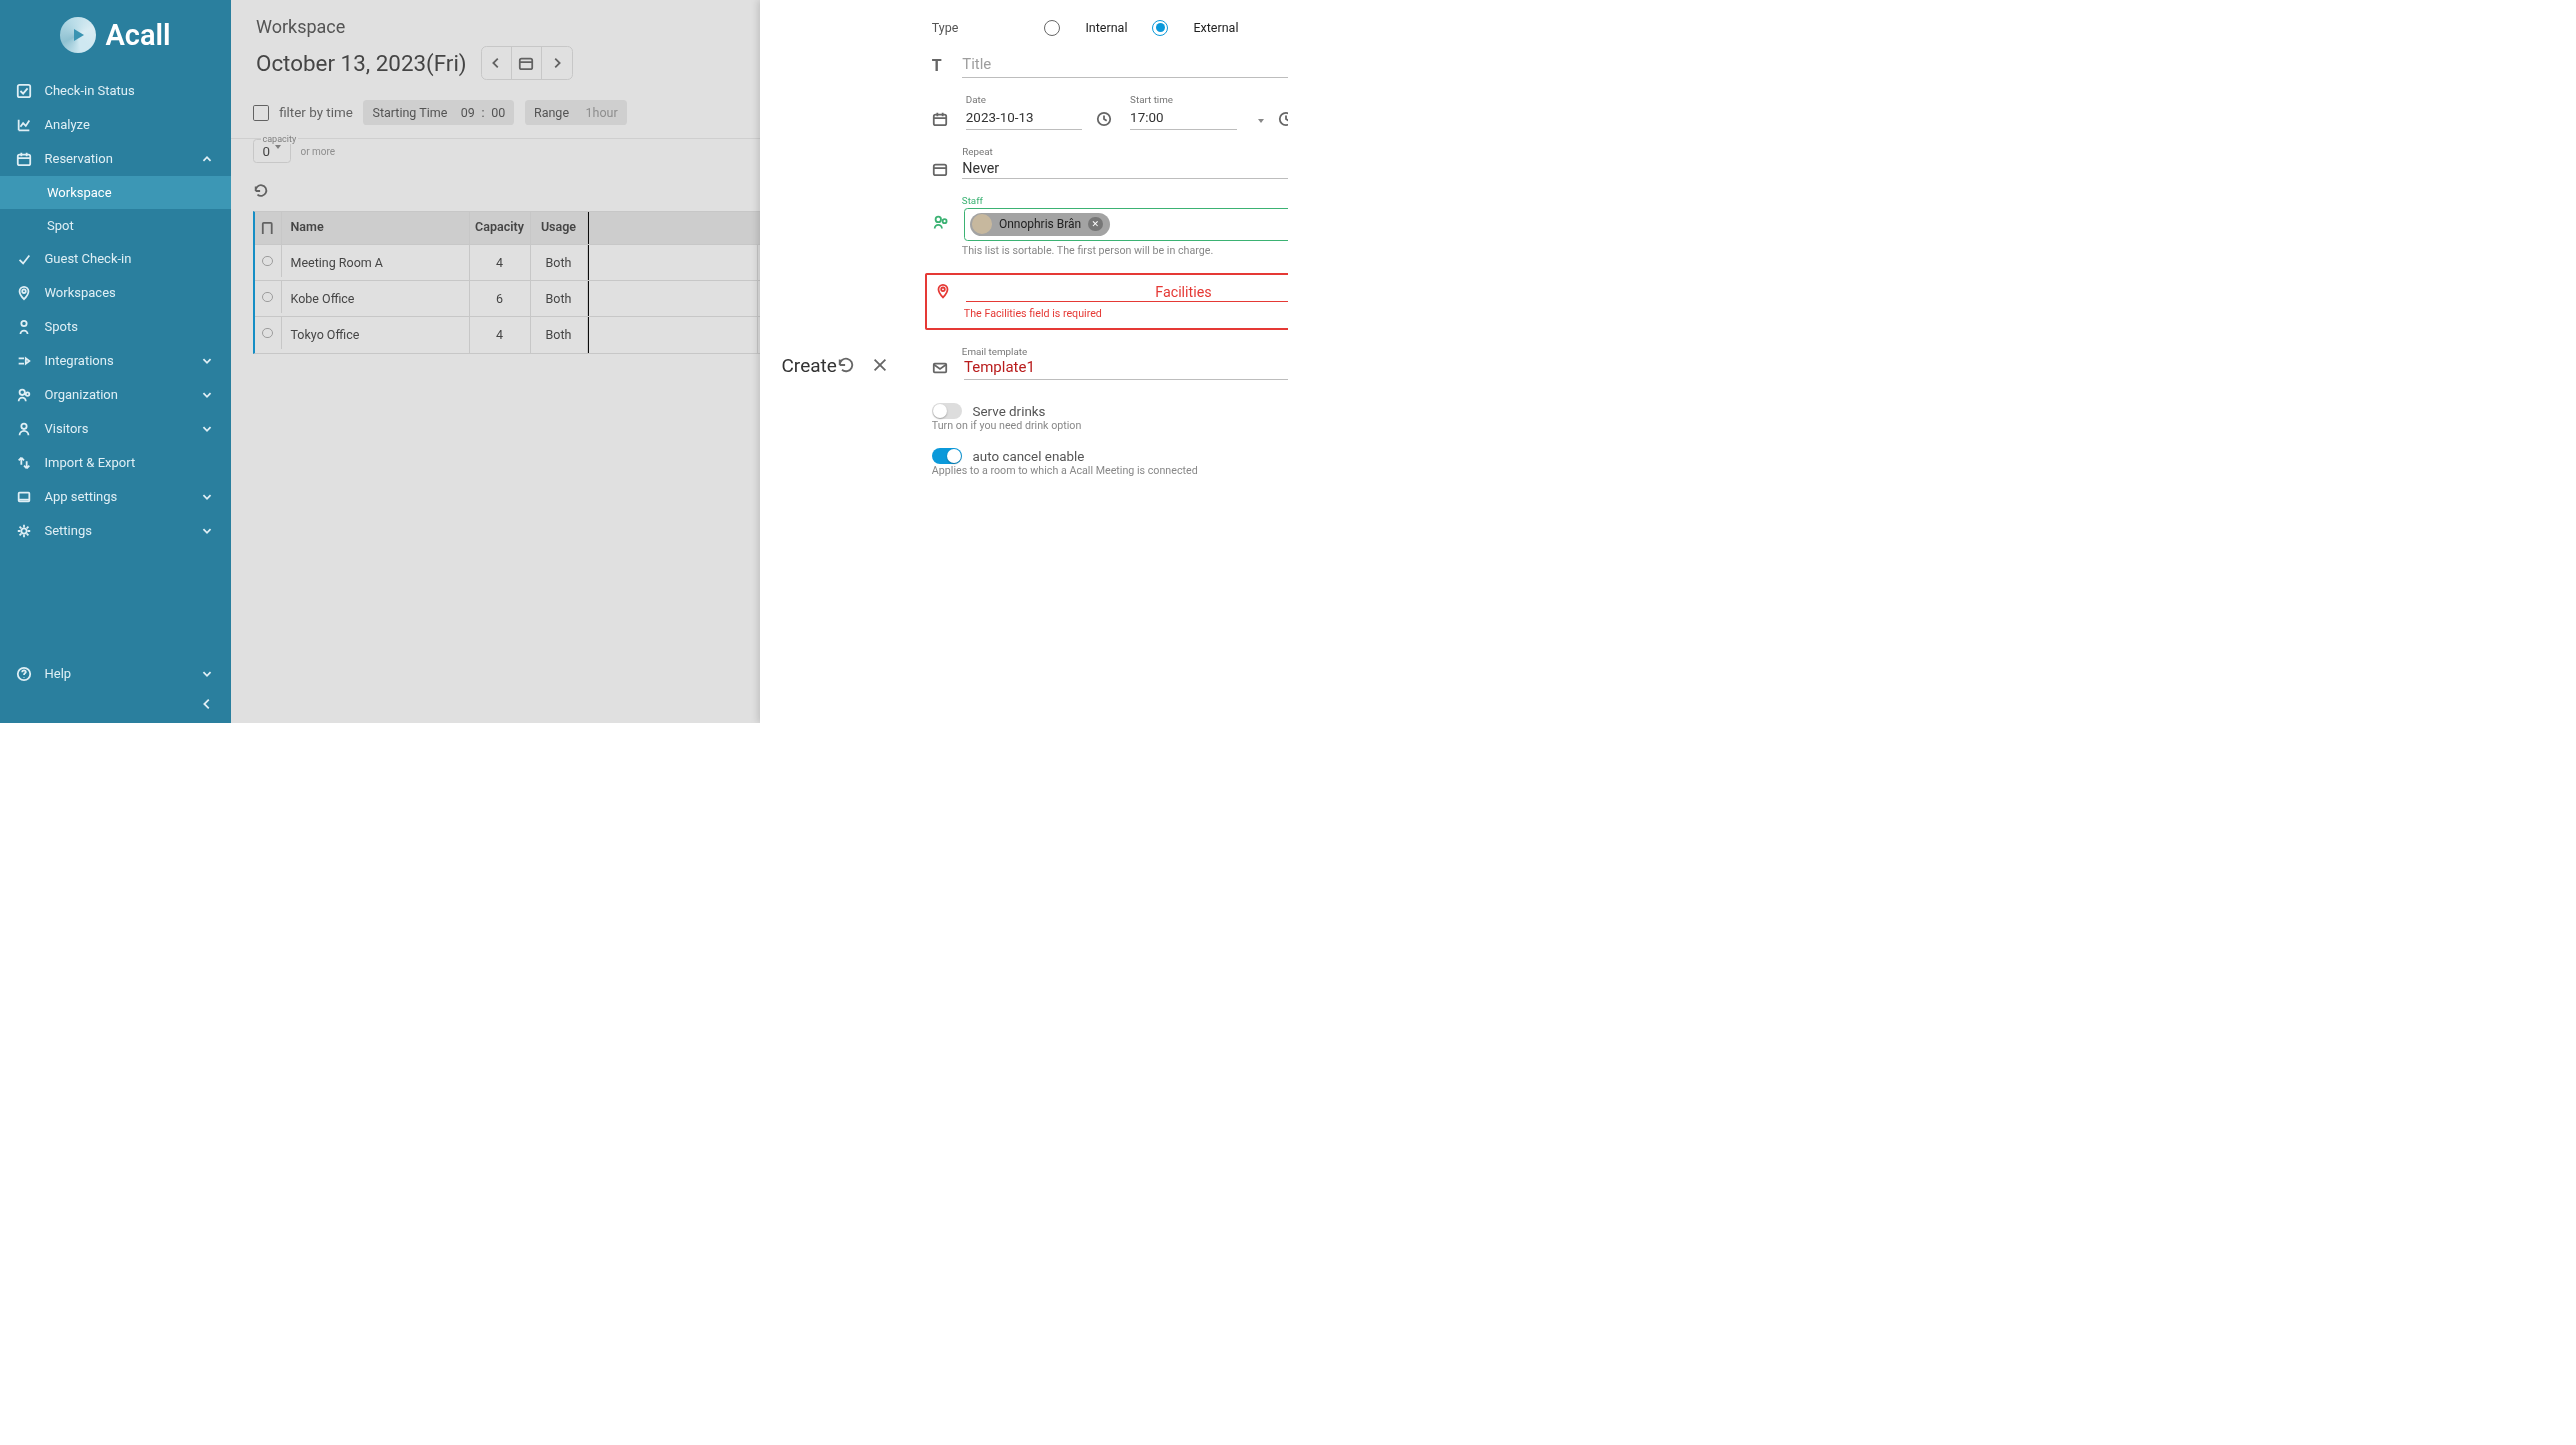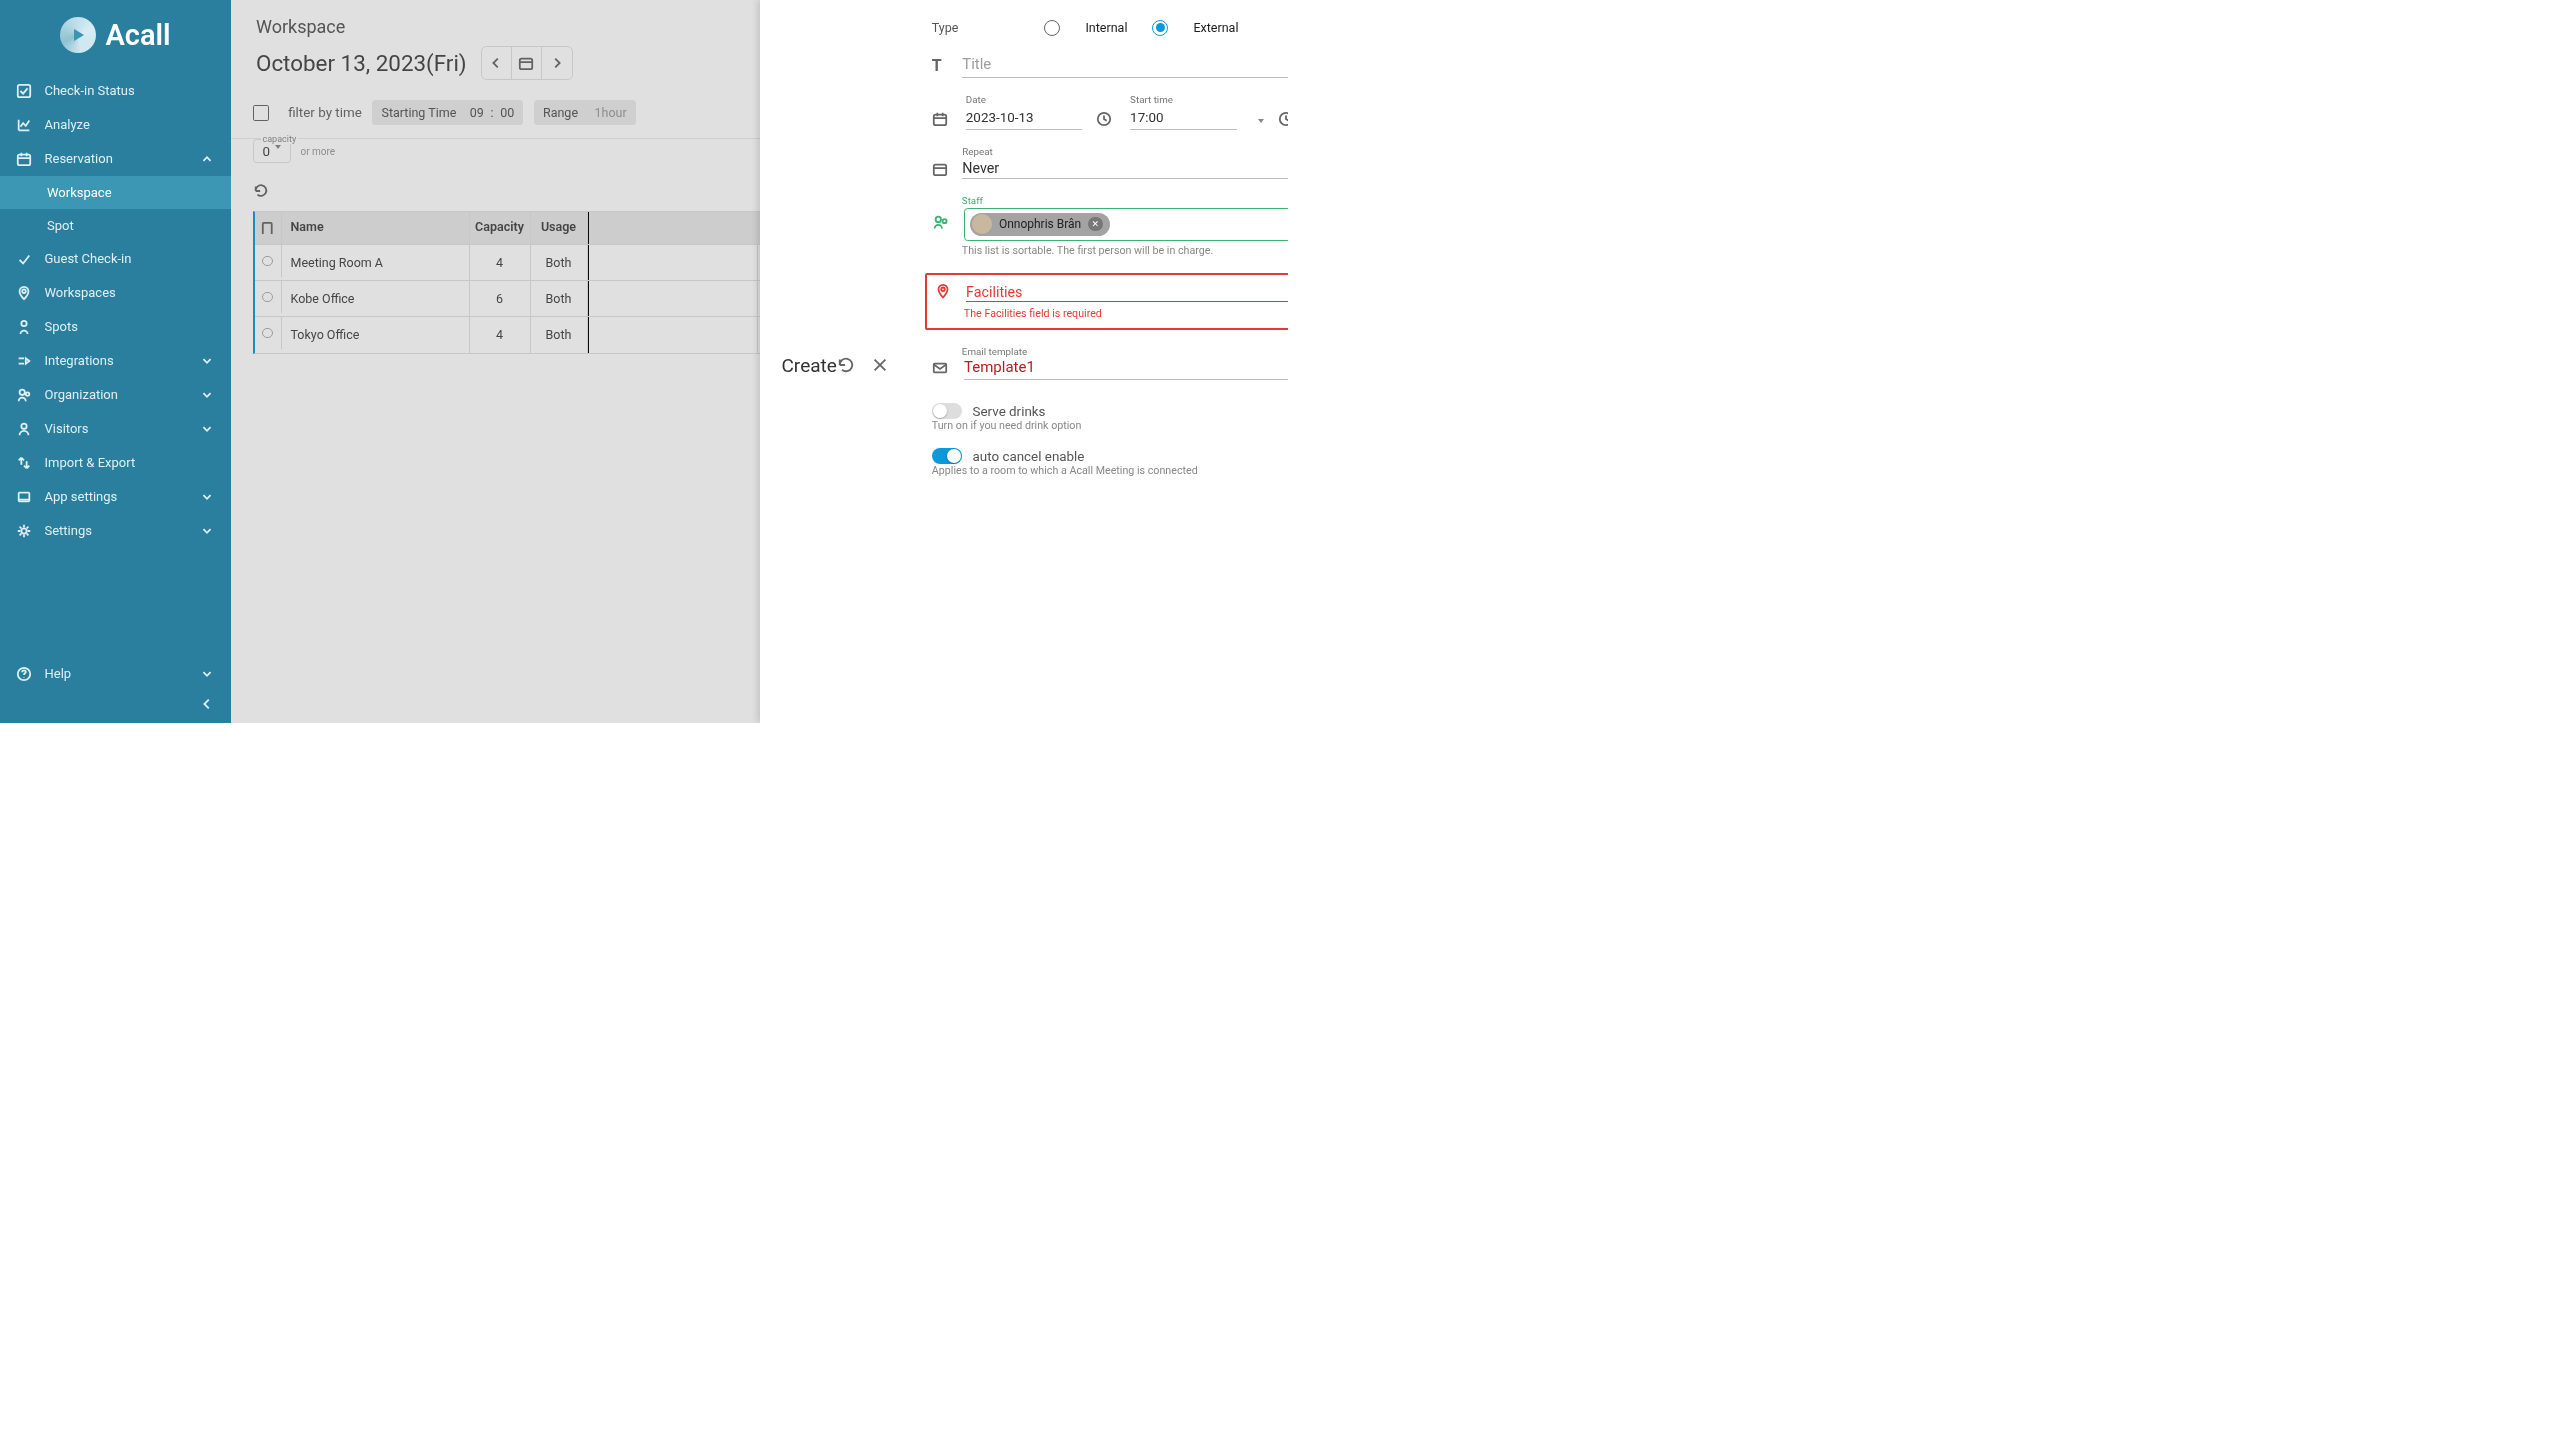--- a/index.html
+++ b/index.html
@@ -64,21 +64,21 @@
   .date-title{font-size:22.4px;color:#444;}
   .date-btns{display:flex;border:0.9px solid var(--panel-border);border-radius:5.4px;overflow:hidden;}
   .date-btn{width:30px;height:32px;display:flex;align-items:center;justify-content:center;border-right:0.9px solid var(--panel-border);color:#555;cursor:pointer;}
   .date-btn:last-child{border-right:none;}
 
   .filter-row{
     display:flex;align-items:center;gap:10.7px;padding:9px 21.5px 12.5px;border-bottom:0.9px solid #e5e5e5;
   }
   .checkbox{width:16px;height:16px;border:1.8px solid #666;border-radius:1.8px;display:inline-block;}
   .pill{background:#e6e6e6;border-radius:3.6px;padding:5.4px 9px;color:#555;display:inline-flex;align-items:center;gap:3.6px;}
-  .filter-label{color:#666;font-size:13.4px;margin-left:9px;}
+  .filter-label{color:#666;font-size:13.4px;}
   .capacity-box{border:0.9px solid var(--panel-border);border-radius:3.6px;padding:3.6px 9px;position:relative;}
   .cap-legend{position:absolute;top:-6.3px;left:7.2px;background:#fafafa;font-size:9px;color:#888;padding:0 1.8px;}
   .cap-val{font-size:13.4px;color:#444;display:inline-flex;align-items:center;gap:5.4px;}
   .or-more{color:#999;font-size:10px;}
 
   .refresh-row{padding:9px 21.5px;color:#555;}
 
   
   .grid{
     margin:0 21.5px;border:0.9px solid var(--panel-border);border-left:2.7px solid var(--accent);
@@ -144,21 +144,21 @@
 
   .staff-field{border:1.8px solid var(--green);border-radius:3.6px;padding:3.6px 5.4px;display:flex;align-items:center;flex-wrap:wrap;}
   .chip{display:inline-flex;align-items:center;gap:7px;background:#a3a3a3;border-radius:12.5px;padding:1.8px 7.2px 1.8px 1.8px;font-size:12px;}
   .avatar{width:19.7px;height:19.7px;border-radius:50%;background:#c7b89e;}
   .chip-x{width:14.3px;height:14.3px;border-radius:50%;background:#777;color:#fff;display:flex;align-items:center;justify-content:center;font-size:9px;}
   .count-box{width:25px;height:21.5px;border:0.9px solid #ccc;border-radius:2.7px;display:flex;align-items:center;justify-content:center;font-size:10.7px;color:#555;}
   .hint{font-size:10.7px;color:#888;margin-top:3.6px;margin-left:30px;}
 
   
   .facilities-wrap{border:2.7px solid var(--red);padding:7.2px 7.2px;margin-left:-7.2px;margin-right:-7.2px;border-radius:1.8px;}
-  .facilities-field{color:var(--red);}
+  .facilities-field{color:var(--red);text-align:center;}
   .facilities-label{color:var(--red);font-size:14.3px;border-bottom:0.9px solid var(--red);flex:1;padding-bottom:1.8px;}
   .err-text{color:var(--red);font-size:10.7px;margin-left:30px;margin-top:3.6px;}
   .fac-icon{color:var(--red);}
 
   
   .toggle{width:30px;height:16px;border-radius:9px;background:#ddd;position:relative;cursor:pointer;}
   .toggle::after{content:"";position:absolute;top:0.9px;left:0.9px;width:14.3px;height:14.3px;border-radius:50%;background:#fff;box-shadow:0 0.9px 1.8px rgba(0,0,0,.3);}
   .toggle.on{background:var(--accent);}
   .toggle.on::after{left:auto;right:0.9px;}
   .toggle-label{font-size:13.4px;color:#555;}

